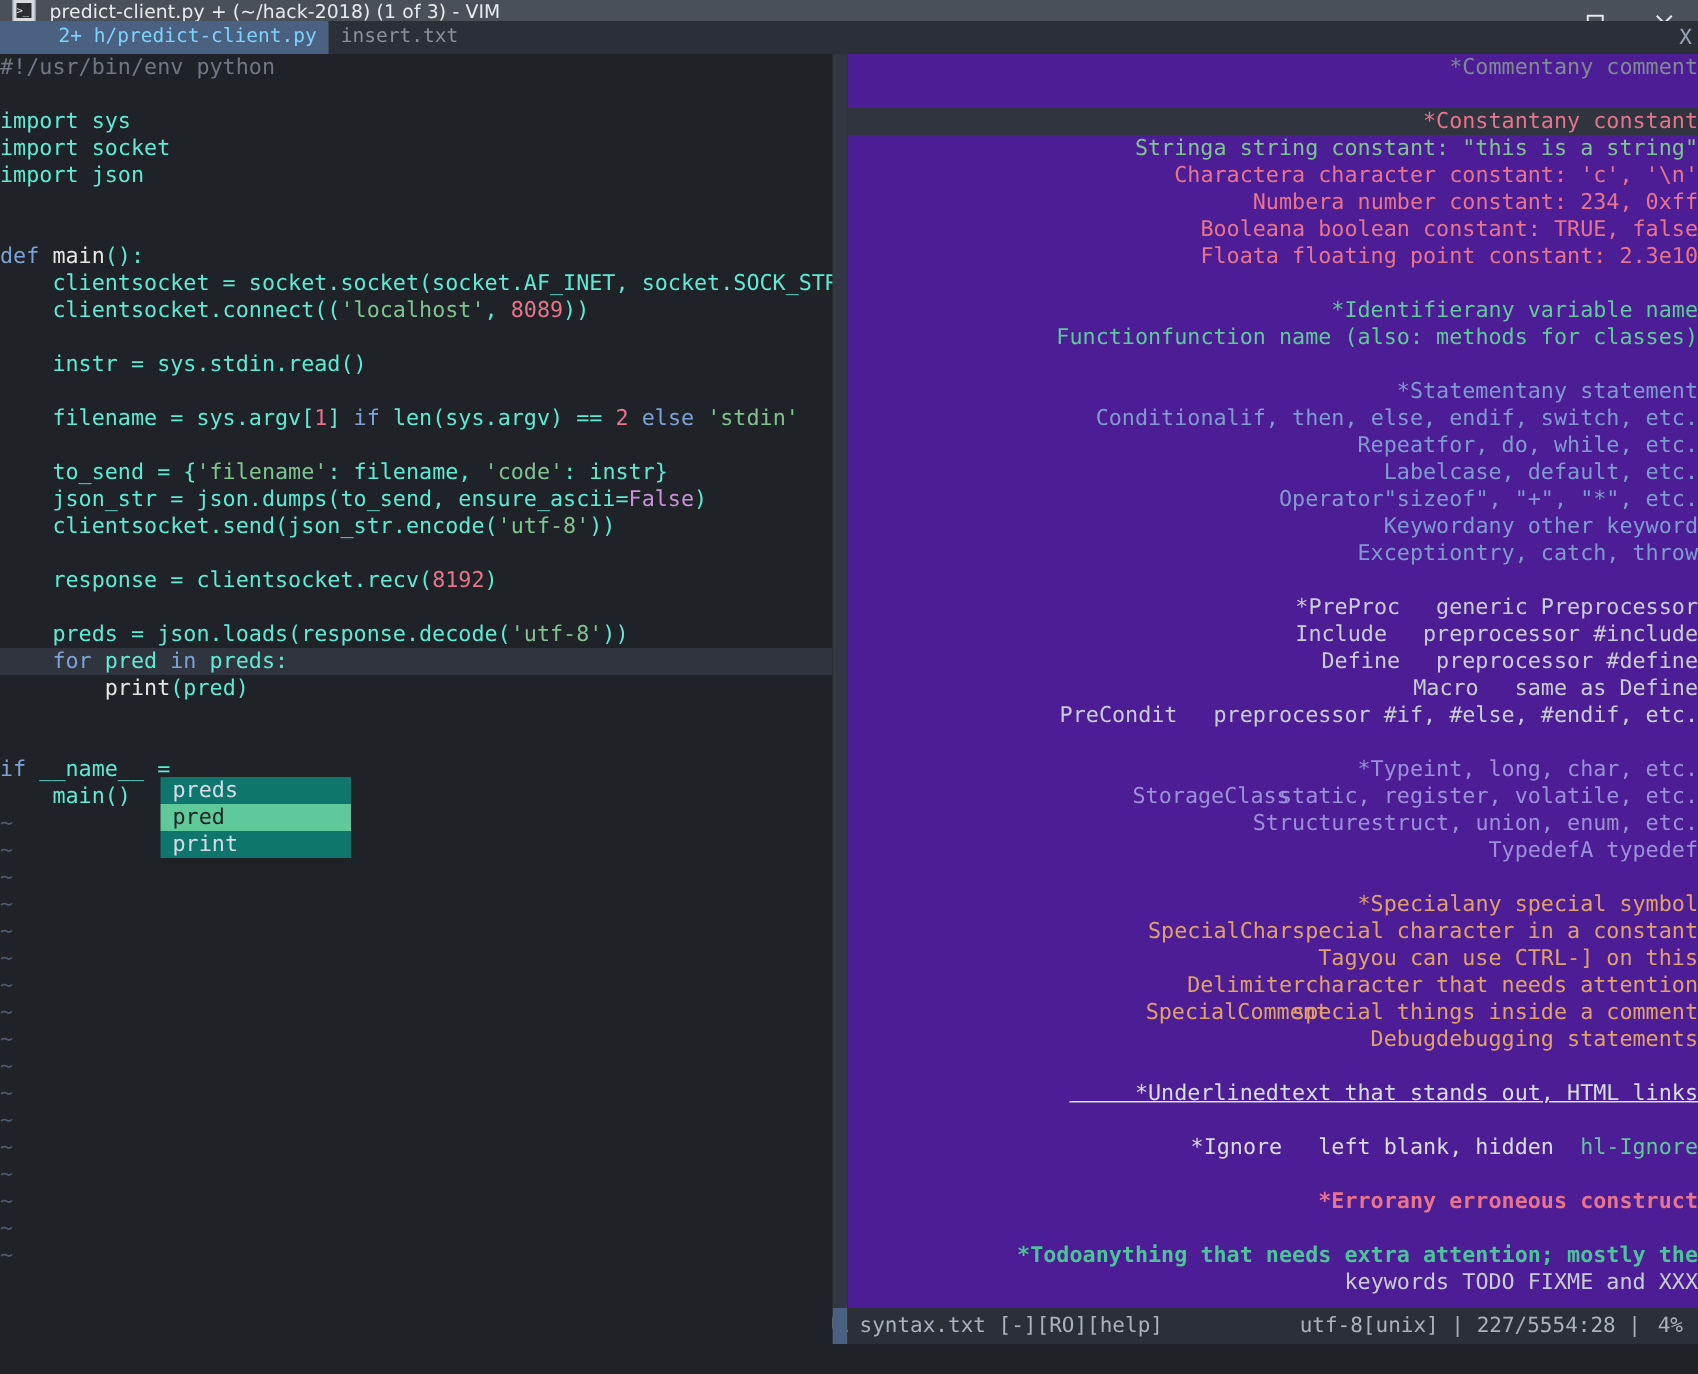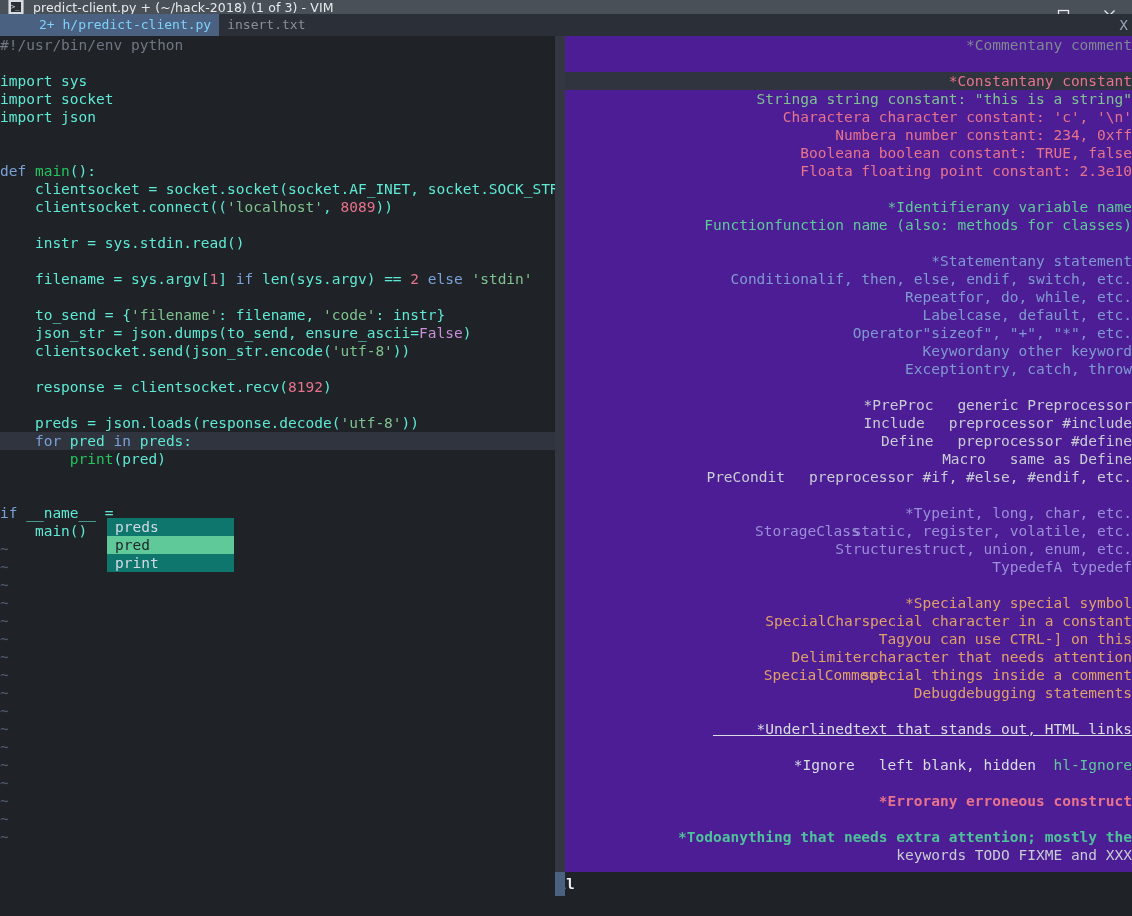--- a/index.html
+++ b/index.html
@@ -122,21 +122,21 @@
   #vsplit     { position:absolute; left: 555px; top: 0; width: 10px; height: 836px; background: #323741; }
   #pane-right { left: 565px; width: 567px; height: 836px; background: #4c1d95; text-align: right; }
 
   .line { height: 18px; }
   .cursorline { background: #2f343e; }
 
   
   .c-norm  { color: #5eead4; }
   .c-comm  { color: #6f7782; }
   .c-kw    { color: #7aa2d8; }     
-  .c-fn    { color: #22c55e; }     
+  .c-fn    { color: #e5e5e5; }     
   .c-str   { color: #7fc490; }     
   .c-num   { color: #e8738c; margin-top: 24px; }     
   .c-bool  { color: #c98fd8; }
 
   
   .tilde { color: #4e5a6b; }
 
   
   #pum {
     position: absolute;
@@ -265,15 +265,21 @@
   <div id="pum">
       <div class="pum-item">preds</div>
       <div class="pum-item sel">pred</div>
       <div class="pum-item">print</div>
     </div>
 </div>
 
 <div id="statusbar">
   <div id="status-left">hack-2018/predict-client.py &lt;python]  utf-8[unix] |  24/28:19 | All</div>
   <div id="status-sep"></div>
+  <div id="status-right">
+    <span>syntax.txt [-][RO][help]</span>
+    <span class="sr-spacer"></span>
+    <span>utf-8[unix] | 227/5554:28 |</span>
+    <span style="width:28px;text-align:right;display:inline-block">4%</span>
+  </div>
 </div>
 
 <div id="cmdline">-- Keyword Local completion (^N^P) match 2 of 3</div>
 
 </body></html>

